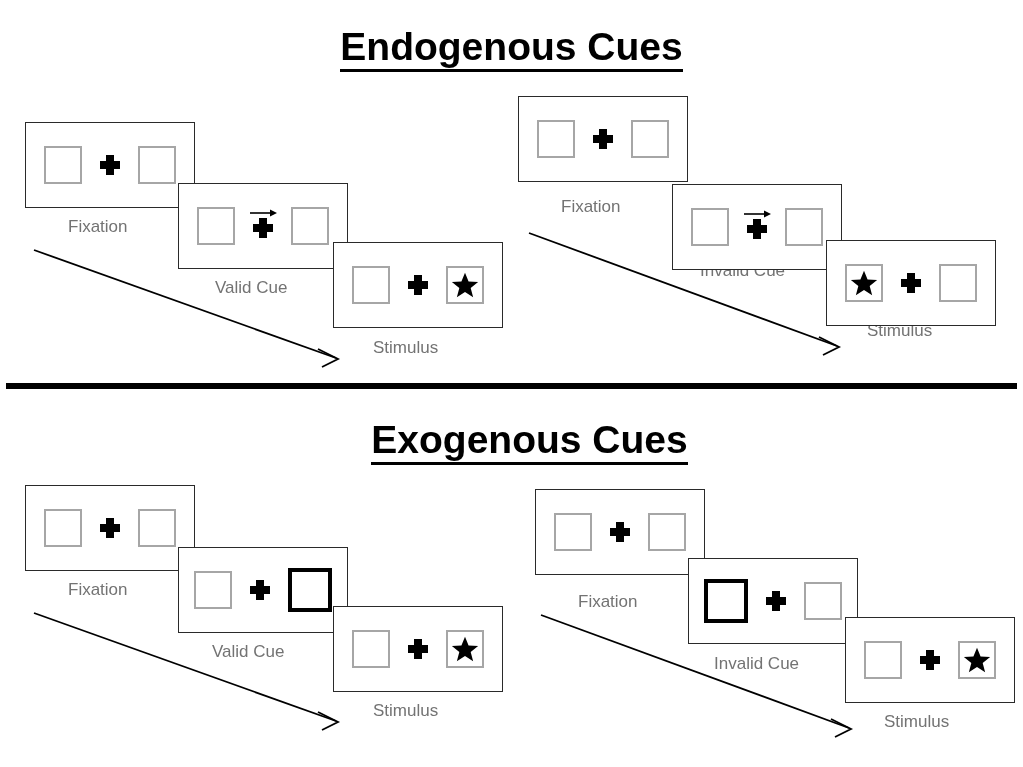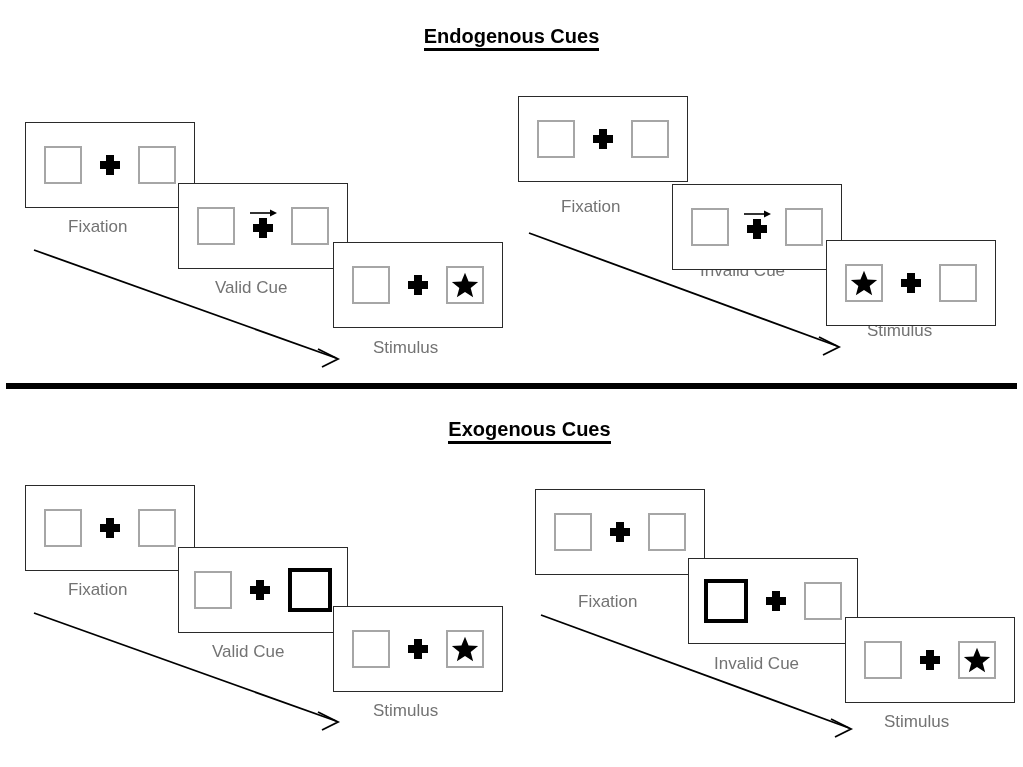--- a/index.html
+++ b/index.html
@@ -13,21 +13,21 @@
     position: relative;
     overflow: hidden;
     font-family: "Liberation Sans", sans-serif;
   }
 
   
   .section-title {
     position: absolute;
     width: 100%;
     text-align: center;
-    font-size: 20px;
+    font-size: 39px;
     font-weight: bold;
     color: #000000;
     letter-spacing: 0px;
   }
   .section-title span {
     border-bottom: 3px solid #000000;
     padding-bottom: 1px;
   }
 
   

